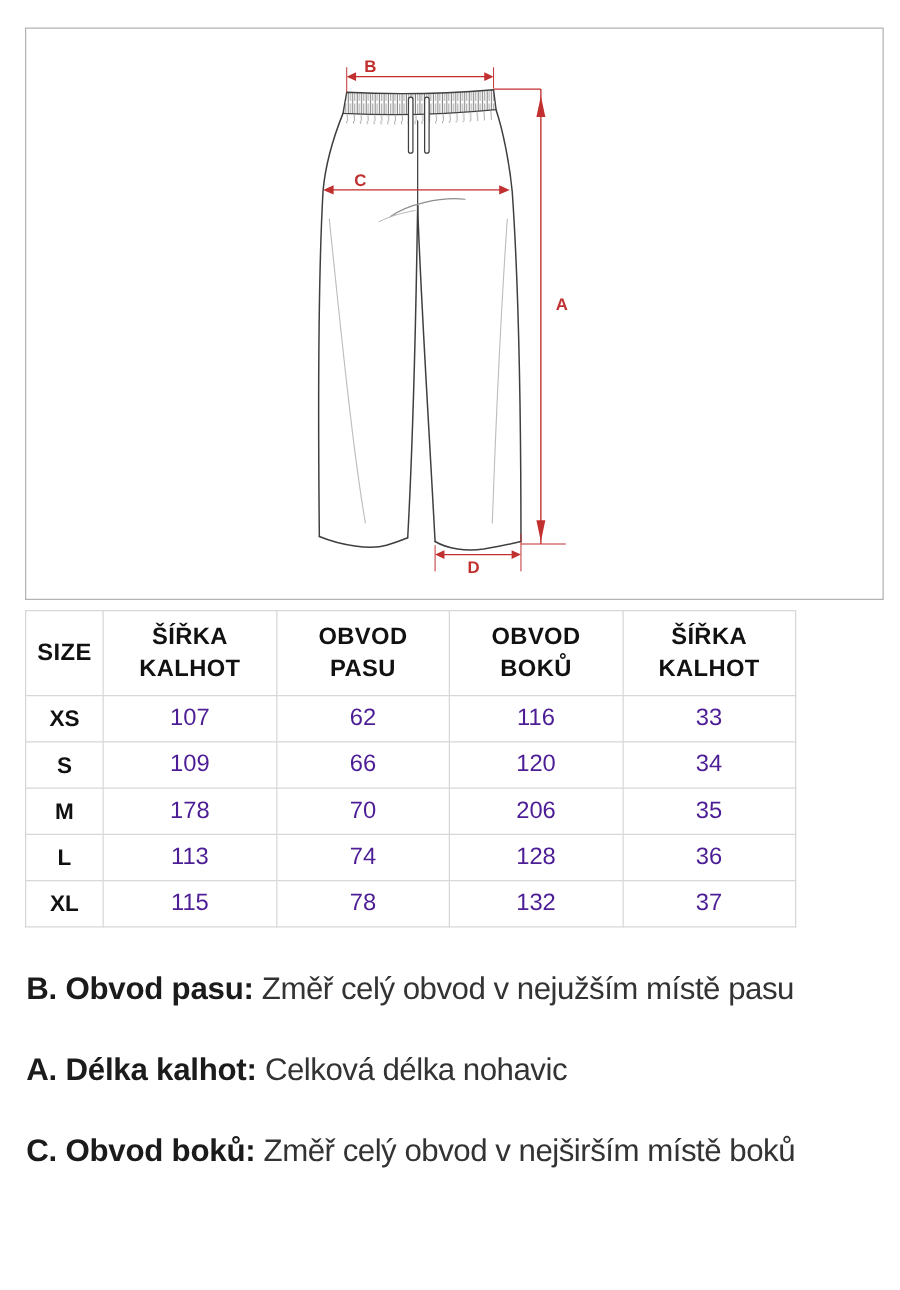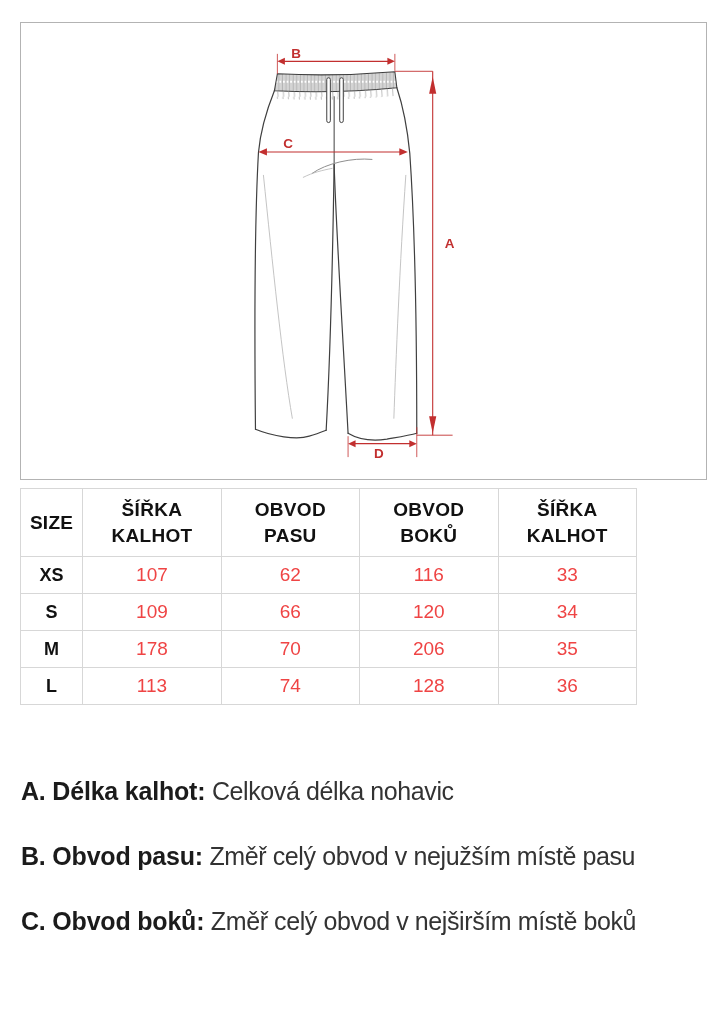--- a/index.html
+++ b/index.html
@@ -42,21 +42,21 @@
     padding: 0;
   }
   .size-table thead th {
     height: 68px;
     font-weight: bold;
     font-size: 19px;
     line-height: 26px;
     letter-spacing: 0.3px;
     color: #111;
   }
-  .size-table tbody td { height: 37px; font-size: 19px; color: #ef4444; }
+  .size-table tbody td { height: 37px; font-size: 19px; color: #4c1d95; }
   .size-table tbody td.size-cell { font-weight: bold; font-size: 18px; color: #111; }
   .hdr-line { display: block; }
 
   
   .legend {
     position: absolute;
     left: 21px; top: 777px;
     width: 690px;
   }
   .legend-line {
@@ -199,20 +199,27 @@
       <td>206</td>
       <td>35</td>
     </tr>
     <tr>
       <td class="size-cell">L</td>
       <td>113</td>
       <td>74</td>
       <td>128</td>
       <td>36</td>
     </tr>
+    <tr>
+      <td class="size-cell">XL</td>
+      <td>115</td>
+      <td>78</td>
+      <td>132</td>
+      <td>37</td>
+    </tr>
   </tbody>
 </table>
 
 <div class="legend">
+  <div class="legend-line"><b>B. Obvod pasu:</b><span> Změř celý obvod v nejužším místě pasu</span></div>
   <div class="legend-line"><b>A. Délka kalhot:</b><span> Celková délka nohavic</span></div>
-  <div class="legend-line"><b>B. Obvod pasu:</b><span> Změř celý obvod v nejužším místě pasu</span></div>
   <div class="legend-line"><b>C. Obvod boků:</b><span> Změř celý obvod v nejširším místě boků</span></div>
 </div>
 
 </body></html>

